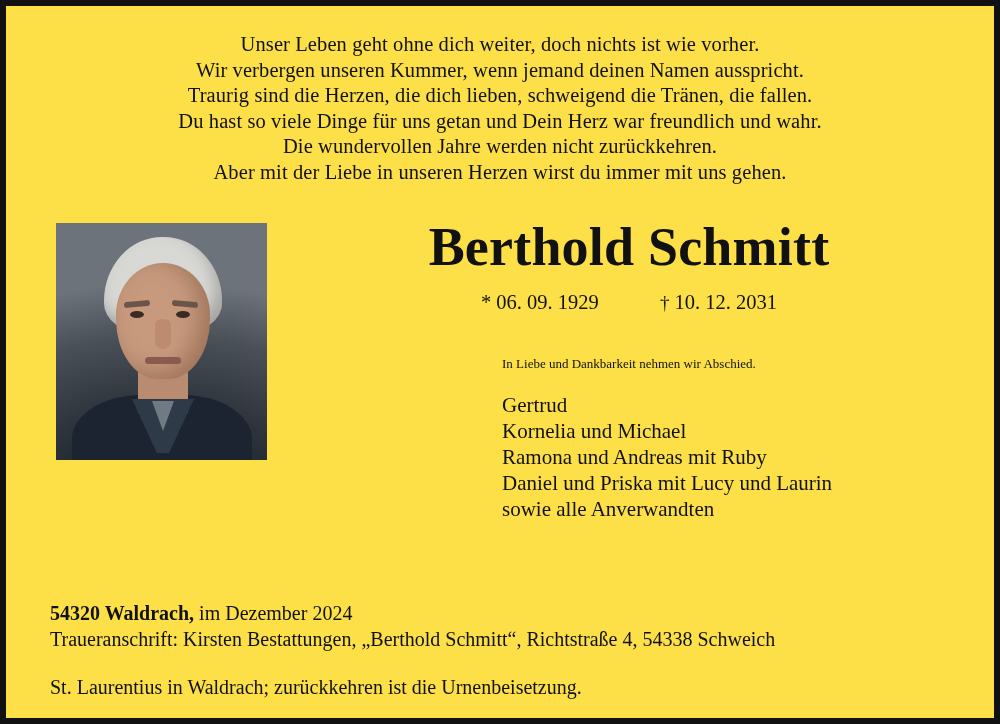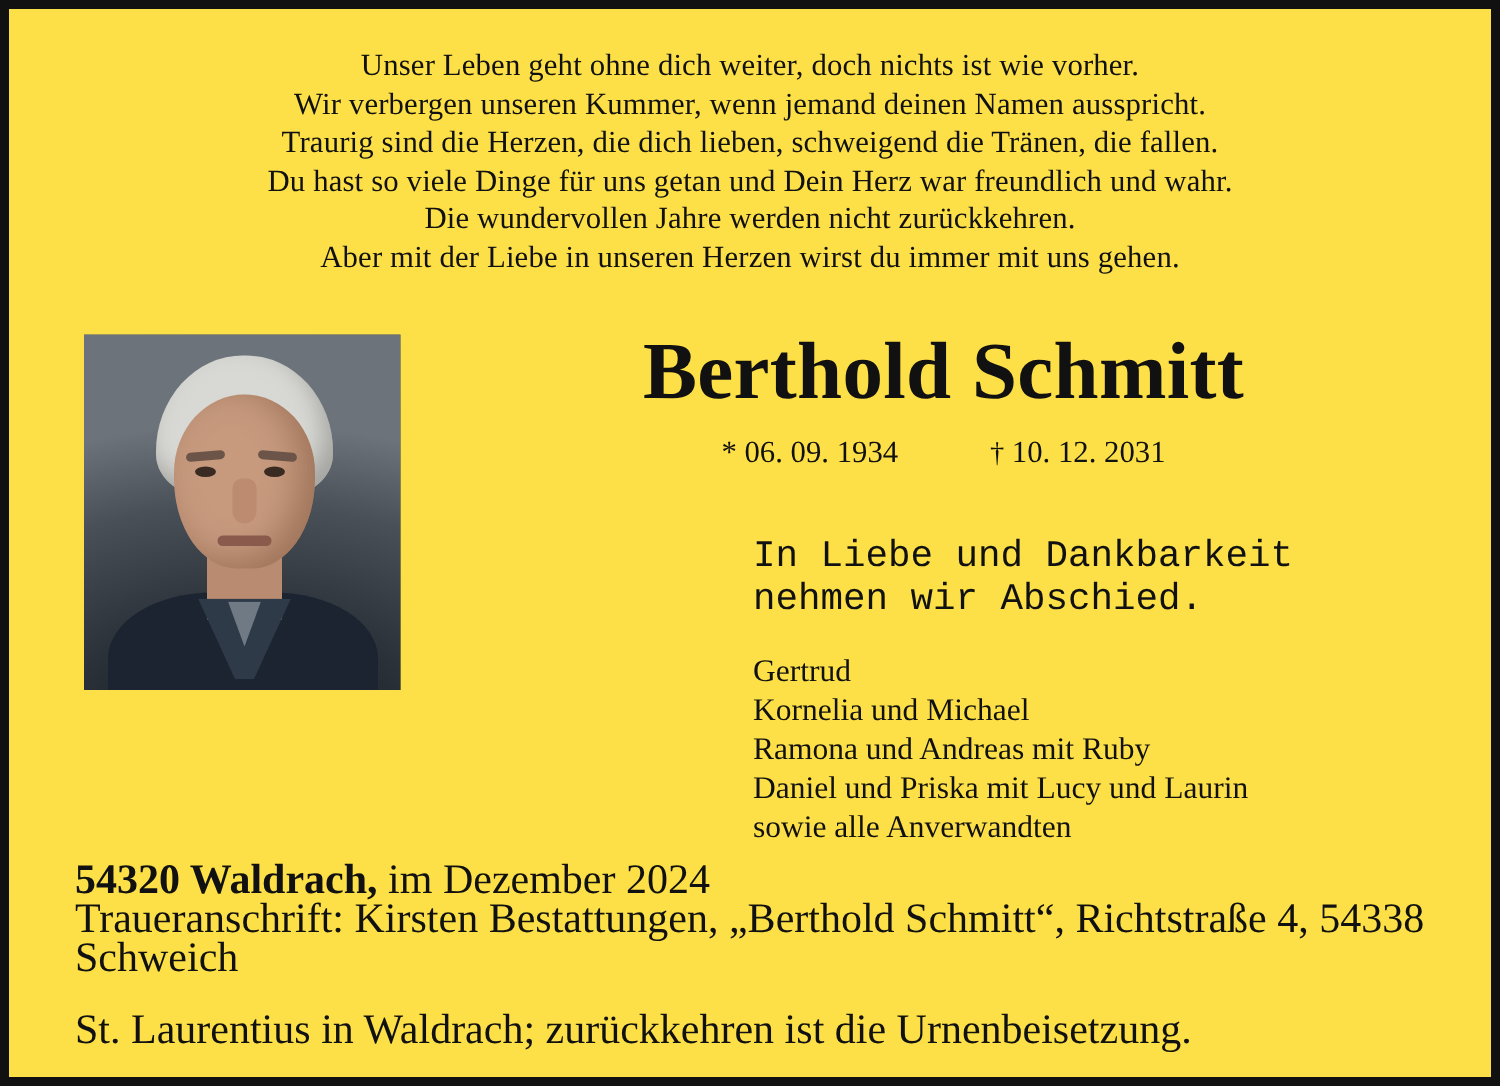--- a/index.html
+++ b/index.html
@@ -154,39 +154,38 @@
   .dates {
     text-align: center;
     font-size: 20.5px;
     margin-top: 16px;
     padding-right: 42px;
   }
   .dates .birth { margin-right: 56px; }
   .cross { font-size: 19px; }
 
   .farewell {
-    font-size: 25px;
+    font-size: 13px;
     margin-top: 42px;
     padding-left: 152px;
-    font-family: Liberation Mono, monospace;
   }
   .family {
     font-size: 21px;
     line-height: 26px;
     margin-top: 20px;
     padding-left: 152px;
   }
 
   
   .footer {
     position: absolute;
     left: 44px;
     right: 44px;
     bottom: 18px;
-    font-size: 28px;
+    font-size: 20px;
     line-height: 26px;
   }
   .footer .place { font-weight: bold; }
   .footer .block2 { margin-top: 22px; }
 </style>
 </head>
 <body>
 
 <div class="page">
   <div class="inner">
@@ -215,21 +214,21 @@
         <div class="ph-eye-l"></div>
         <div class="ph-eye-r"></div>
         <div class="ph-nose"></div>
         <div class="ph-mouth"></div>
       </div>
 
       <div class="right">
         <div class="name">Berthold Schmitt</div>
 
         <div class="dates">
-          <span class="birth">* 06. 09. 1934</span>
+          <span class="birth">* 06. 09. 1929</span>
           <span class="cross">†</span>
           <span>10. 12. 2031</span>
         </div>
 
         <div class="farewell">In Liebe und Dankbarkeit nehmen wir Abschied.</div>
 
         <div class="family">
           <div>Gertrud</div>
           <div>Kornelia und Michael</div>
           <div>Ramona und Andreas mit Ruby</div>

